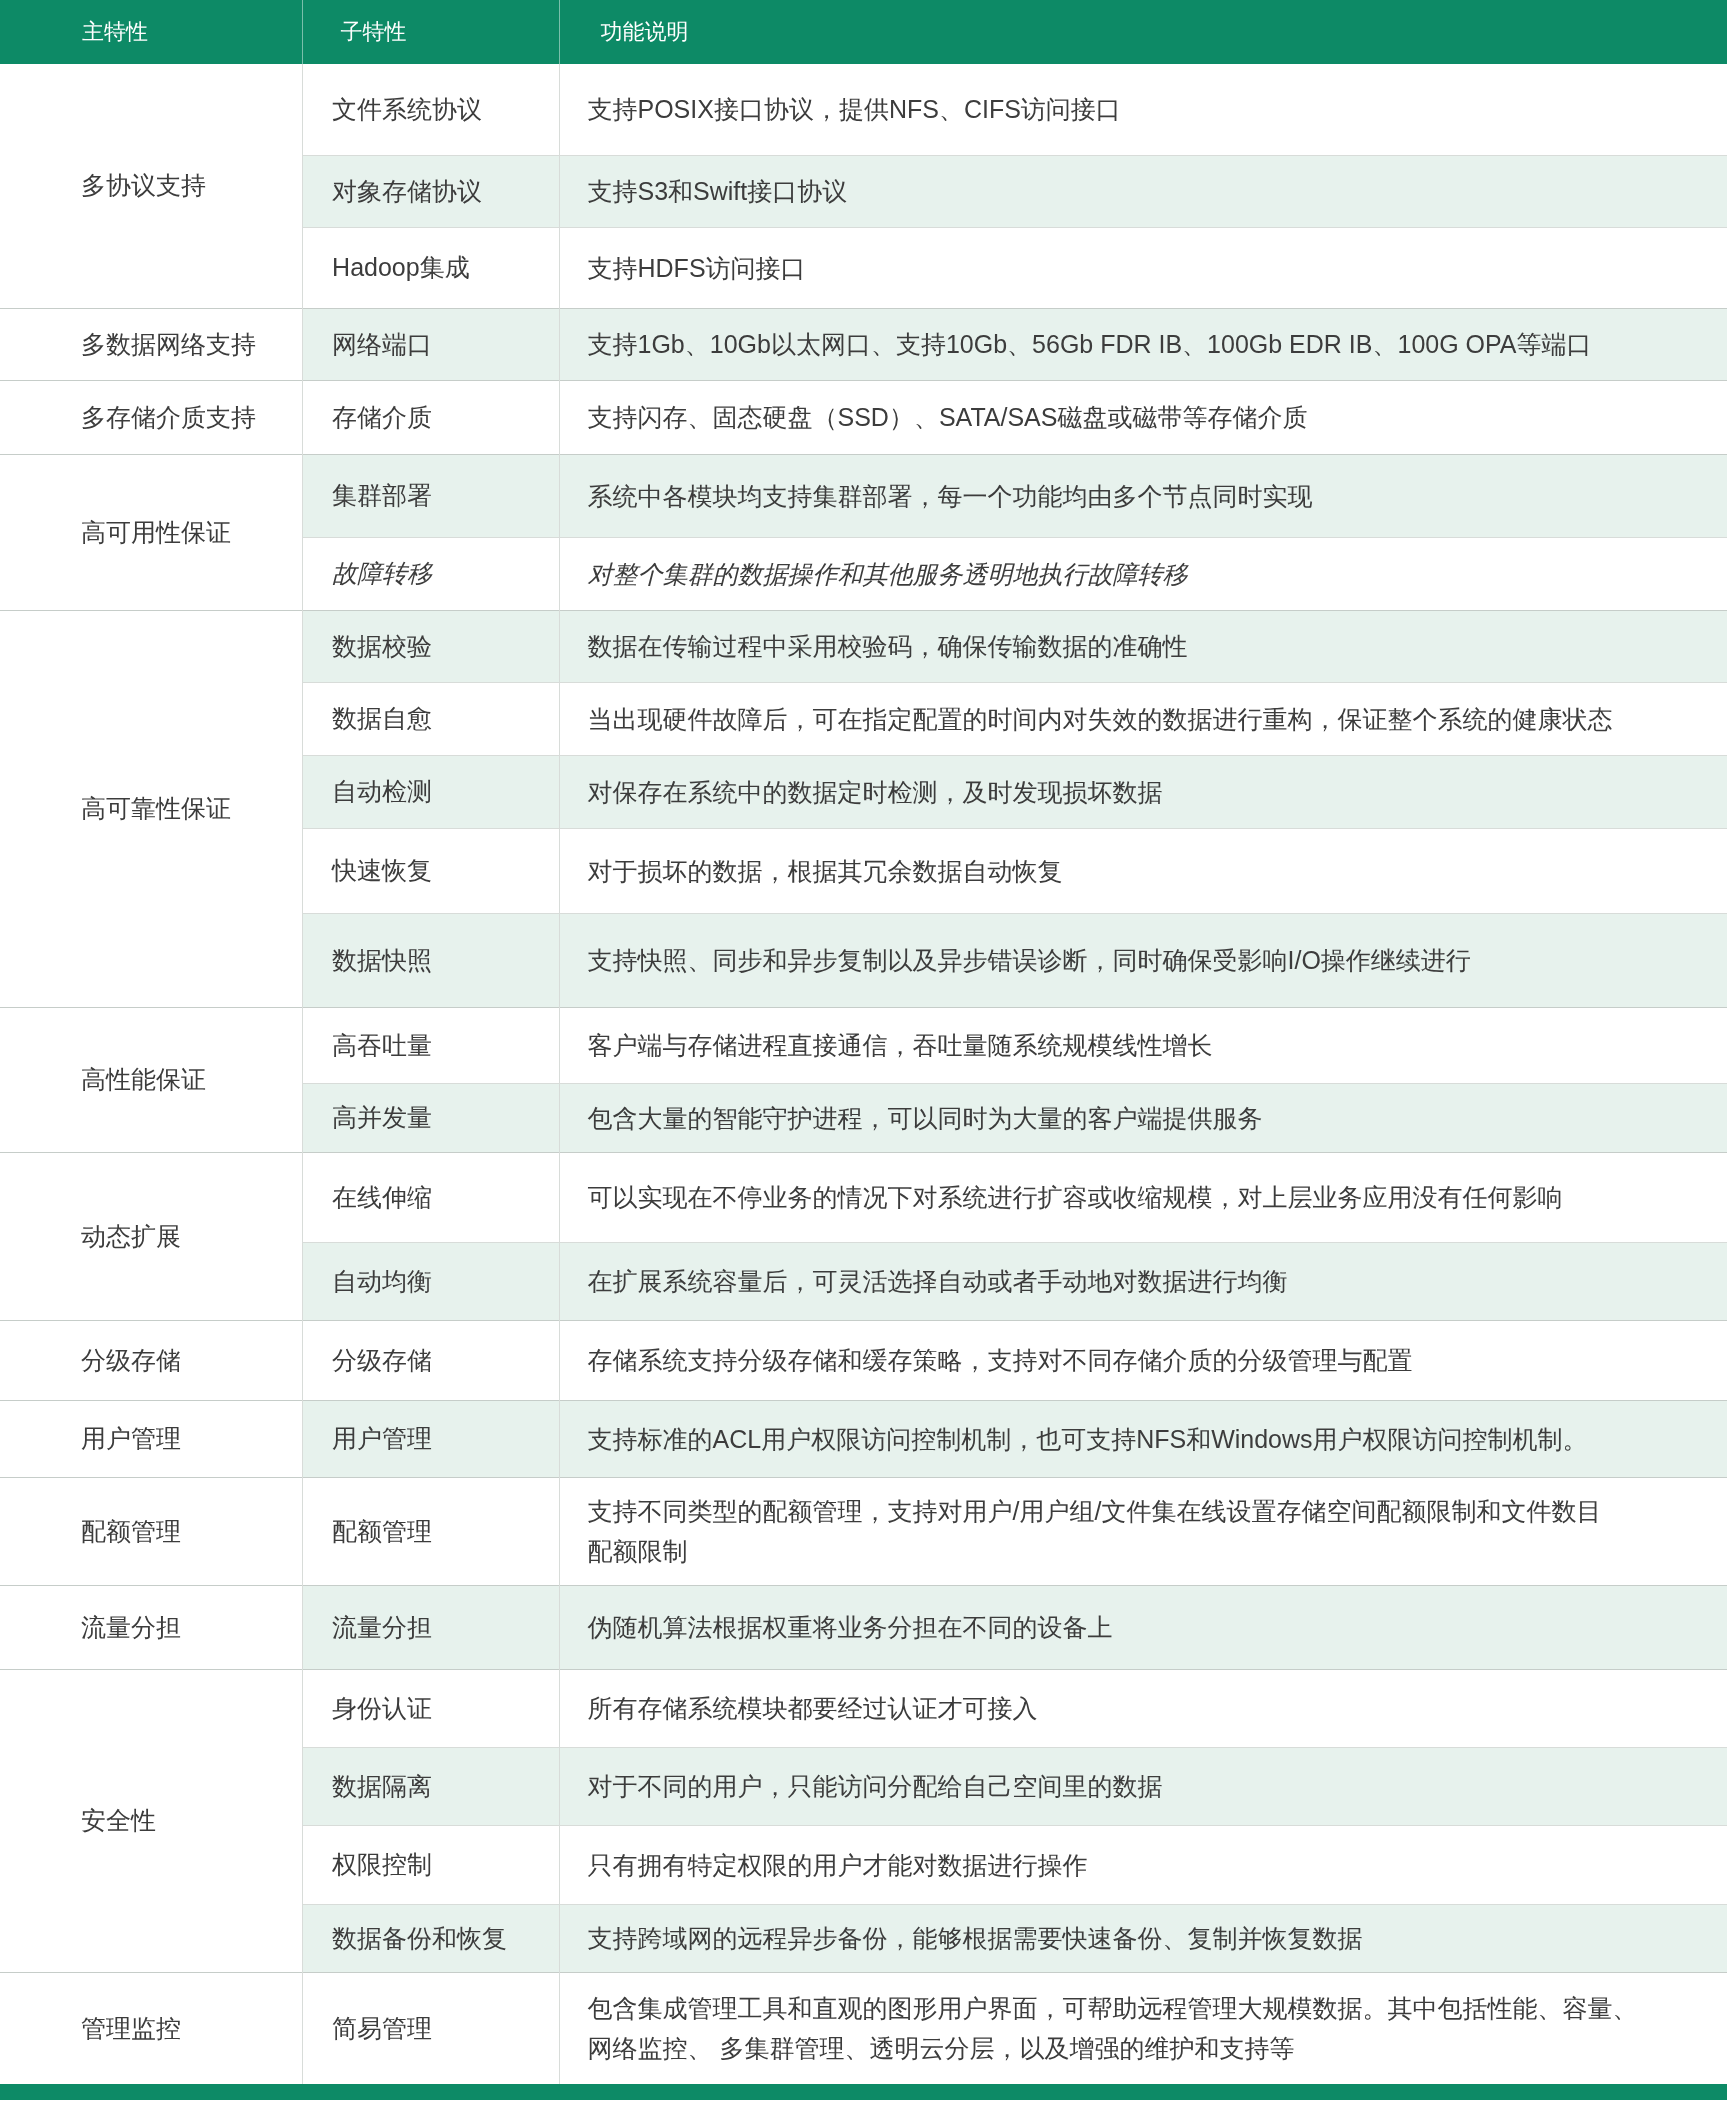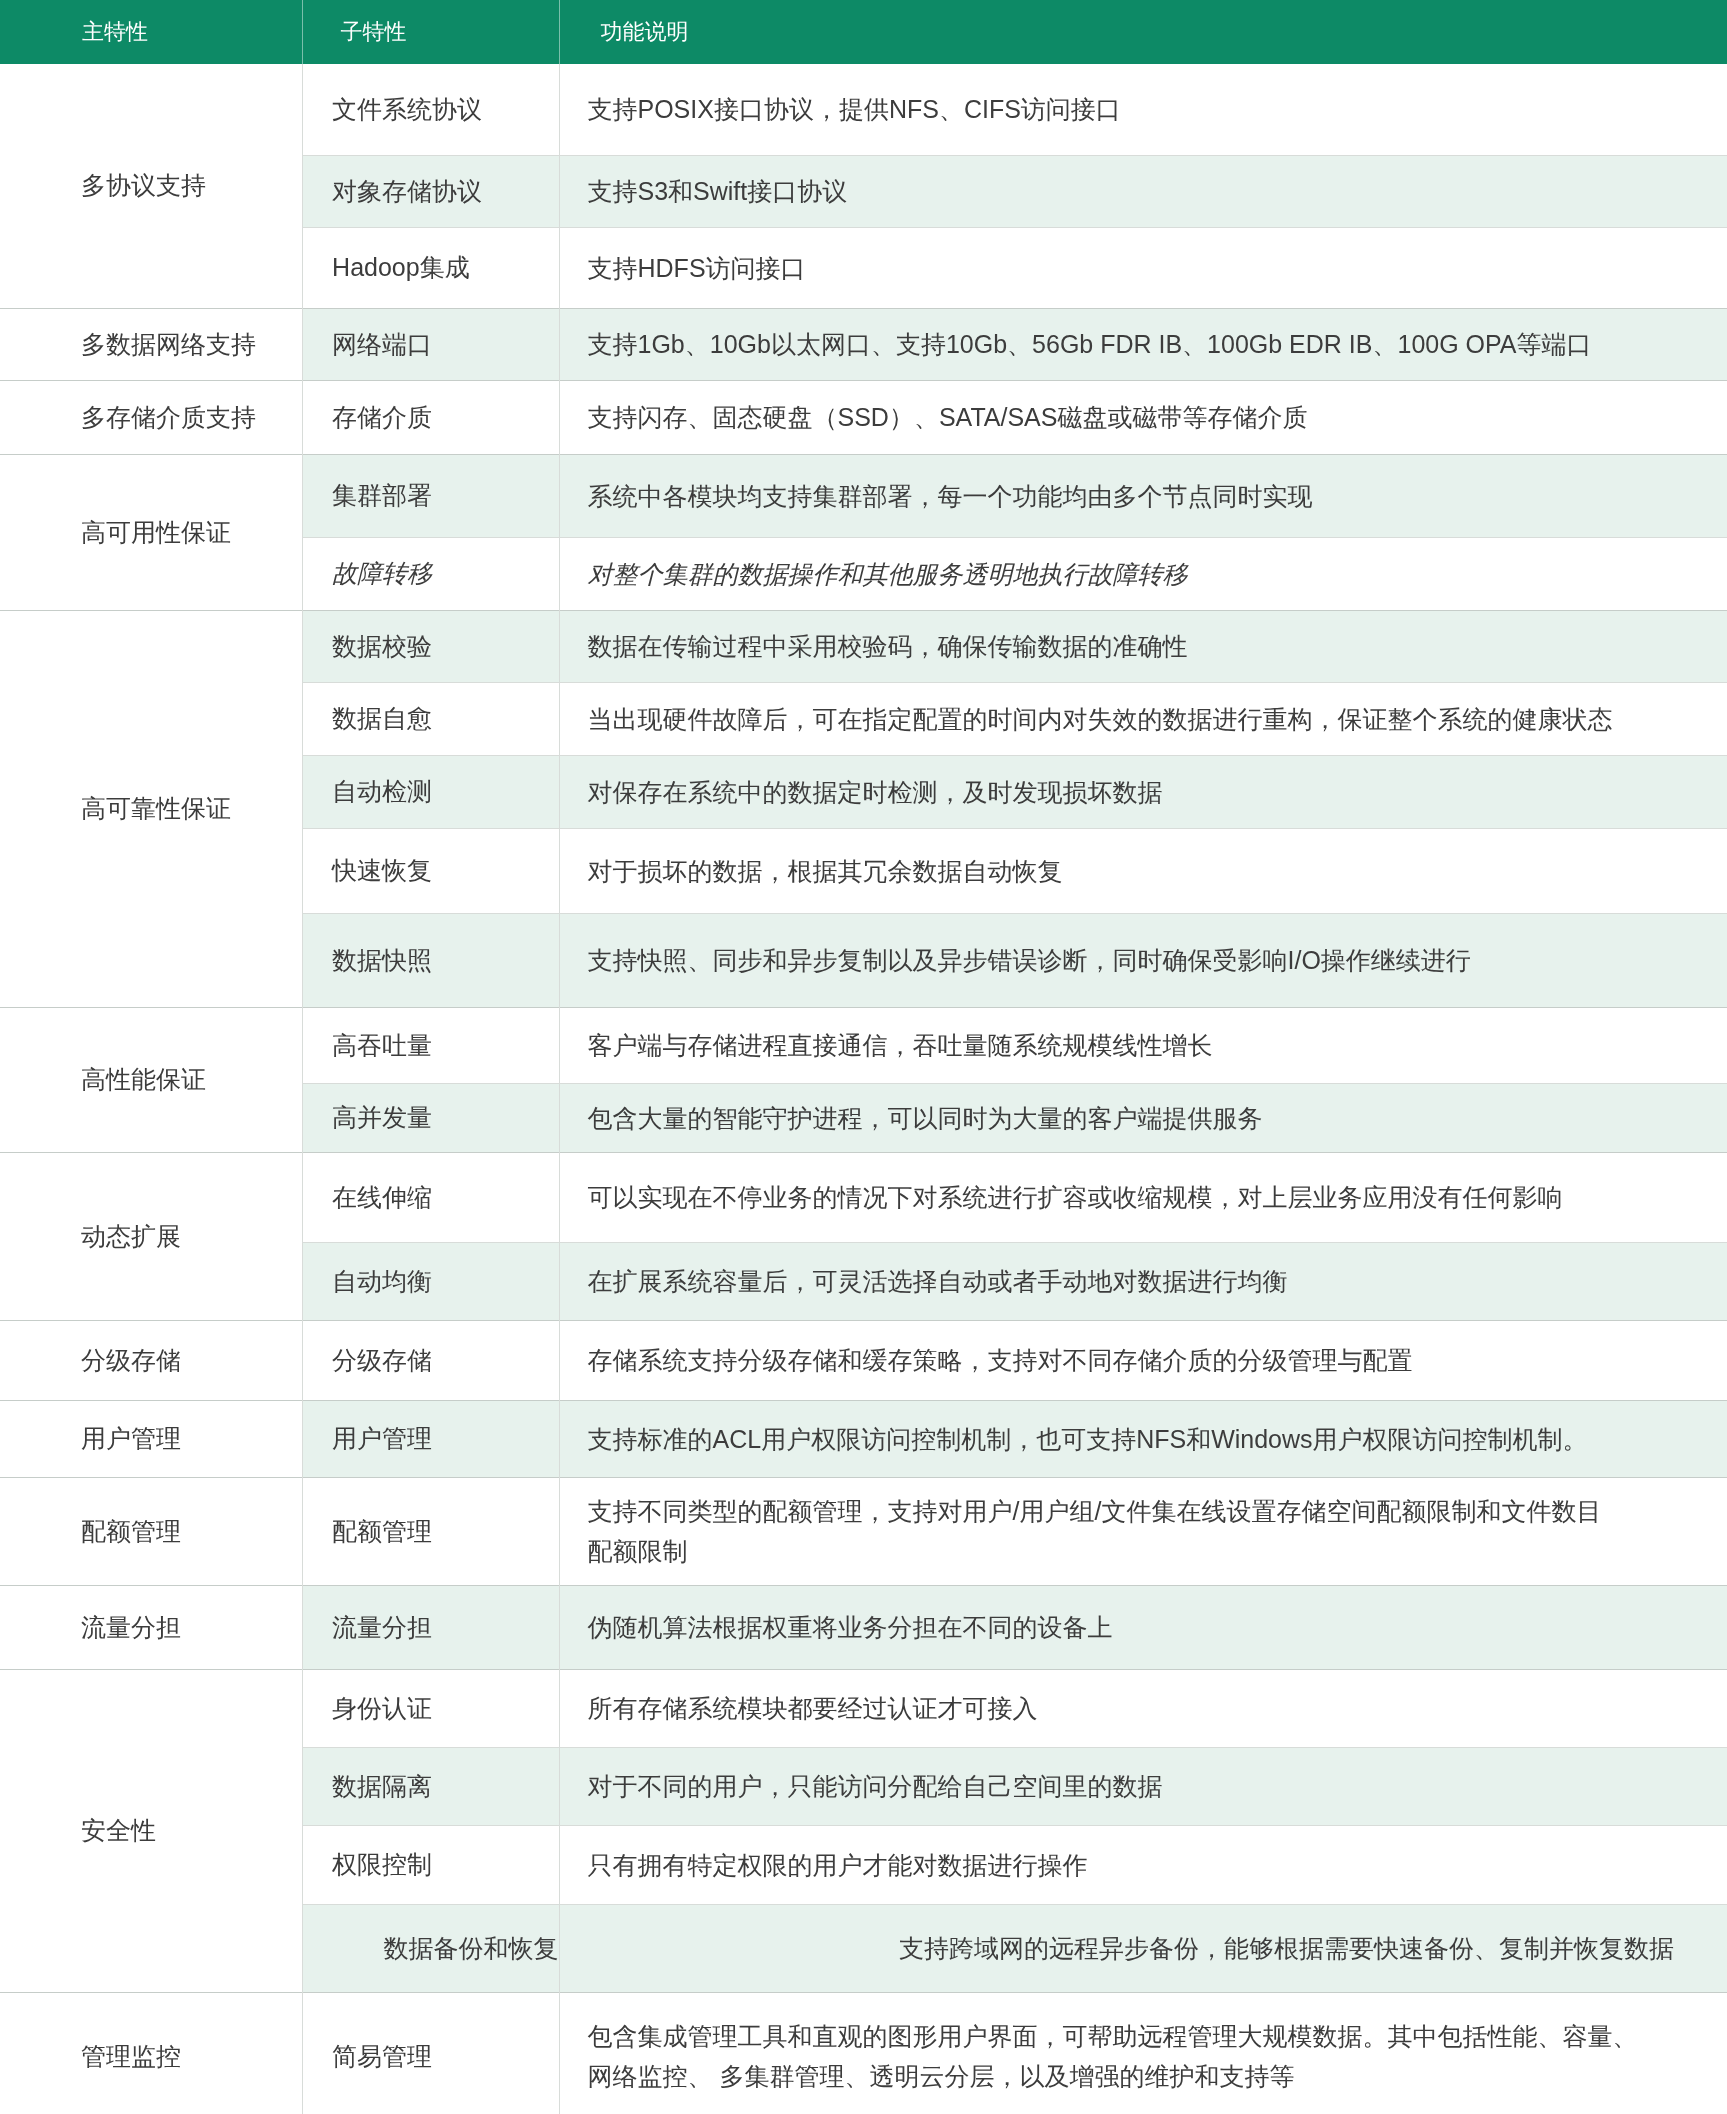--- a/index.html
+++ b/index.html
@@ -172,25 +172,25 @@
         <td class="desc">所有存储系统模块都要经过认证才可接入</td>
       </tr>
       <tr class="alt subline" style="height: 78px;">
         <td class="sub">数据隔离</td>
         <td class="desc">对于不同的用户，只能访问分配给自己空间里的数据</td>
       </tr>
       <tr class="subline" style="height: 79px;">
         <td class="sub">权限控制</td>
         <td class="desc">只有拥有特定权限的用户才能对数据进行操作</td>
       </tr>
-      <tr class="alt subline" style="height: 88px; text-align: right;">
+      <tr class="alt subline" style="height: 68px;">
         <td class="sub">数据备份和恢复</td>
         <td class="desc">支持跨域网的远程异步备份，能够根据需要快速备份、复制并恢复数据</td>
       </tr>
-      <tr class="groupline" style="height: 128px;">
+      <tr class="groupline" style="height: 112px;">
         <td class="main" rowspan="1">管理监控</td>
         <td class="sub">简易管理</td>
         <td class="desc">包含集成管理工具和直观的图形用户界面，可帮助远程管理大规模数据。其中包括性能、容量、
 网络监控、 多集群管理、透明云分层，以及增强的维护和支持等</td>
       </tr>
     </tbody>
 </table>
 
 <div class="bottom-bar"></div>
 

